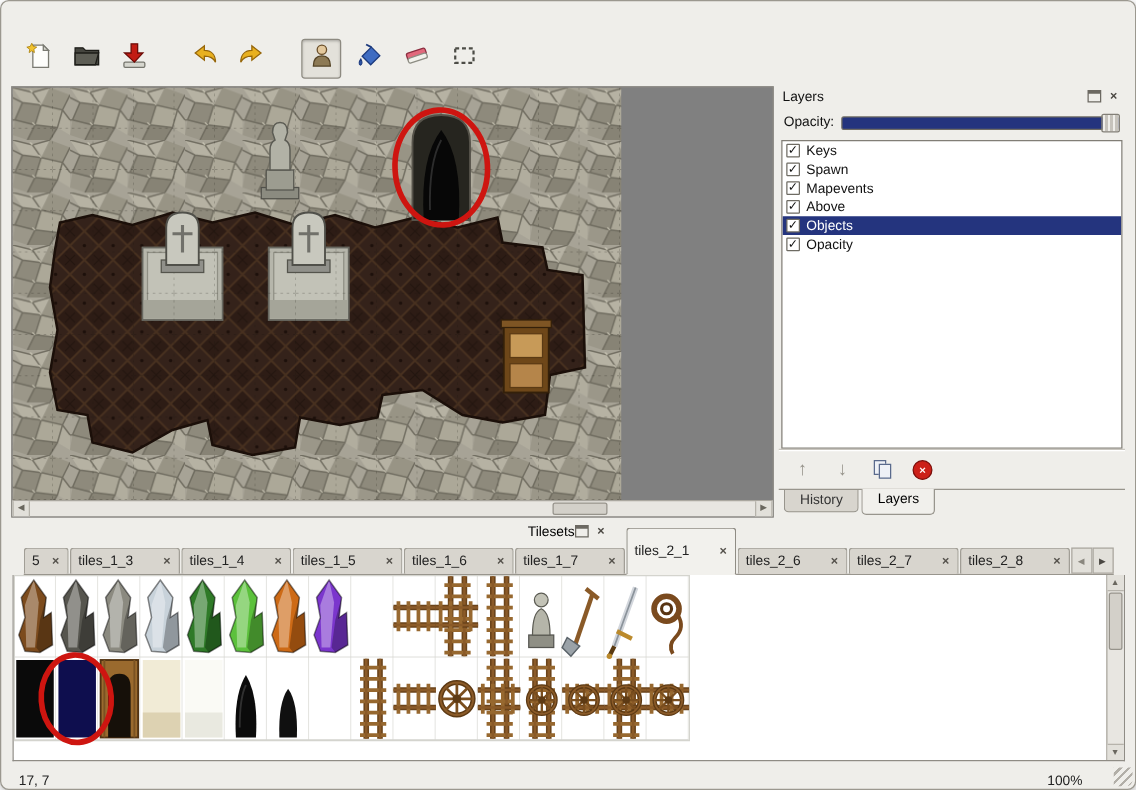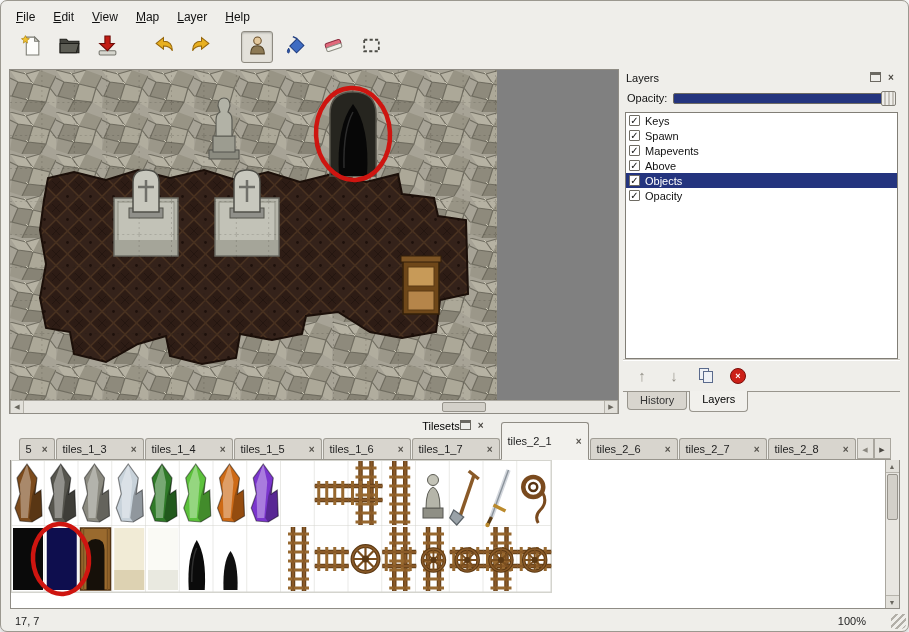--- a/index.html
+++ b/index.html
@@ -68,39 +68,31 @@
   .ts-arrow{width:17px;height:21px;font-size:7px;line-height:21px;text-align:center;color:#8a877f;background:#e2e0da;border:1px solid #aaa79f;}
   .ts-arrow.en{color:#4a4742;}
   .tiles-wrap{flex:1;display:flex;border:1px solid #8f8c85;border-top:none;background:#ffffff;}
   .tiles-svg{display:block;flex:1;}
   .vscrollbar{width:14px;background:#e8e6e1;border-left:1px solid #aaa79f;display:flex;flex-direction:column;}
   .vsb-btn{height:13px;font-size:7px;line-height:13px;text-align:center;color:#6a675f;background:#e2e0da;border-bottom:1px solid #b6b3ab;}
   .vsb-btn.bottom{border-top:1px solid #b6b3ab;border-bottom:none;}
   .vs-track{position:relative;flex:1;}
   .vs-thumb{position:absolute;left:1px;right:1px;top:1px;height:46px;background:#d3d0c9;border:1px solid #96938b;border-radius:2px;}
   
-  .statusbar{position:absolute;left:0;right:0;bottom:0;height:21px;display:flex;align-items:center;font-size:11px;color:#222;padding:0 14px;}
+  .statusbar{position:absolute;left:0;right:0;bottom:0;height:21px;display:flex;align-items:flex-end;font-size:11px;color:#222;padding:0 14px;}
   .sb-coords{flex:1;}
   .sb-zoom{margin-right:28px;}
   .resize-grip{position:absolute;right:2px;bottom:2px;width:15px;height:15px;
      background:repeating-linear-gradient(135deg,transparent 0 3px,#b2afa8 3px 5px);border-bottom-right-radius:5px;}
 </style>
 </head>
 <body>
 
 <div class="window">
 
-  <div class="menubar">
-    <span class="menu-item"><span class="mn">F</span>ile</span>
-    <span class="menu-item"><span class="mn">E</span>dit</span>
-    <span class="menu-item"><span class="mn">V</span>iew</span>
-    <span class="menu-item"><span class="mn">M</span>ap</span>
-    <span class="menu-item"><span class="mn">L</span>ayer</span>
-    <span class="menu-item"><span class="mn">H</span>elp</span>
-  </div>
 
   <div class="toolbar">
     <div class="tbtn">
         <span>
       <svg viewBox="0 0 22 22">
             <path d="M6 3 h8 l4 4 v13 h-12 z" fill="#fdfdfb" stroke="#7a7a72"></path>
             <path d="M14 3 l4 4 h-4 z" fill="#d8d8d0" stroke="#7a7a72"></path>
             <path d="M5.2 1.5 l1.2 2.4 2.6 .6 -2.2 1.6 .4 2.6 -2 -1.4 -2 1.4 .4 -2.6 -2.2 -1.6 2.6 -.6 Z" fill="#f2c330" stroke="#a87d08" stroke-width="0.6"></path>
           </svg></span>
     </div>

